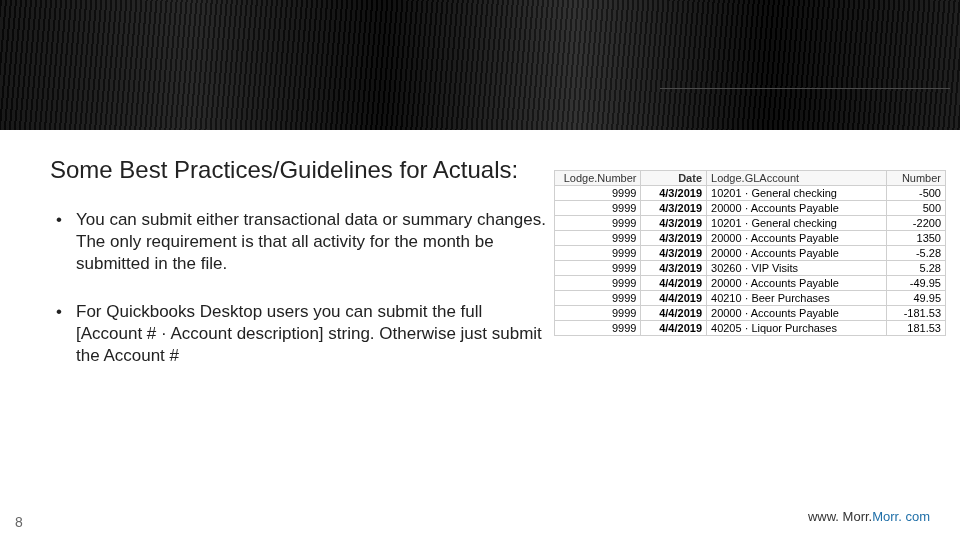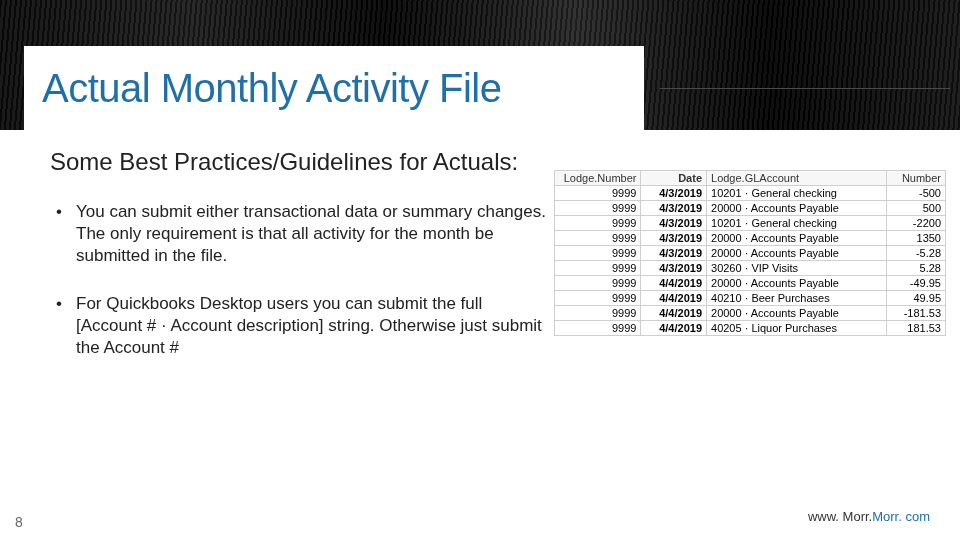--- a/index.html
+++ b/index.html
@@ -23,21 +23,21 @@
   }
   .title-text {
     font-size: 40px; font-weight: 400; color: #1f6fa8; letter-spacing: -0.5px;
   }
   .title-rule {
     position: absolute; top: 88px; left: 660px; width: 290px; height: 1px;
     background: #4a4a4a;
   }
 
   
-  .left-col { position: absolute; top: 148px; left: 50px; width: 500px; }
+  .left-col { position: absolute; top: 156px; left: 50px; width: 500px; }
   .subheading { font-size: 24px; font-weight: 400; color: #222; line-height: 1.2; margin-bottom: 24px; }
   .bullets { list-style: none; }
   .bullets li { position: relative; padding-left: 26px; font-size: 17px; line-height: 1.3; color: #222; margin-bottom: 26px; }
   .bullets li::before { content: "•"; position: absolute; left: 6px; top: 0; color: #222; font-size: 17px; }
 
   
   .table-wrap { position: absolute; top: 170px; left: 554px; width: 392px; }
   table { border-collapse: collapse; width: 100%; font-size: 11px; font-family: Arial, sans-serif; }
   th, td { border: 1px solid #cfcfcf; padding: 1px 4px; white-space: nowrap; }
   th { background: #f7f7f7; font-weight: 400; text-align: left; color: #333; }
@@ -57,23 +57,20 @@
     font-size: 13px; color: #333;
   }
   .footer-url .blue { color: #1f6fa8; }
 </style>
 </head>
 <body>
 
 <div class="slide">
   <div class="header-band"></div>
 
-  <div class="title-plate">
-    <div class="title-text">Actual Monthly Activity File</div>
-  </div>
   <div class="title-rule"></div>
 
   <div class="left-col">
     <div class="subheading">Some Best Practices/Guidelines for Actuals:</div>
     <ul class="bullets">
       <li>You can submit either transactional data or summary changes. The only requirement is that all activity for the month be submitted in the file.</li>
       <li>For Quickbooks Desktop users you can submit the full [Account # · Account description] string. Otherwise just submit the Account #</li>
     </ul>
   </div>
 

